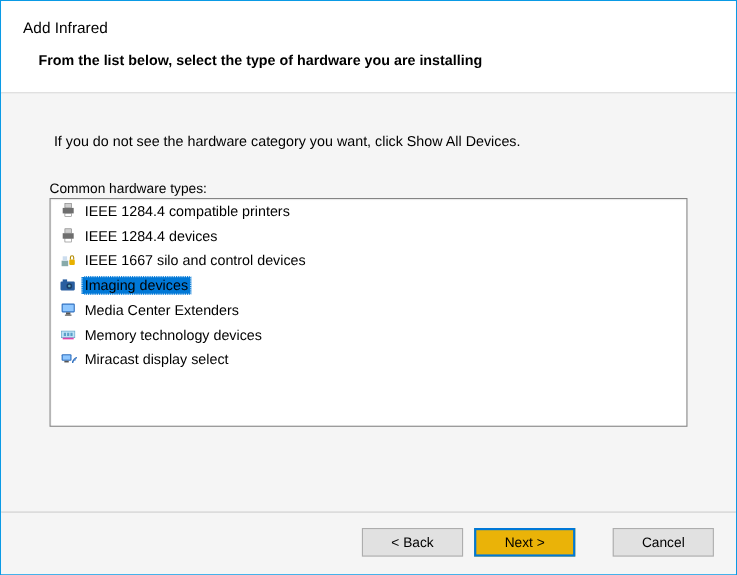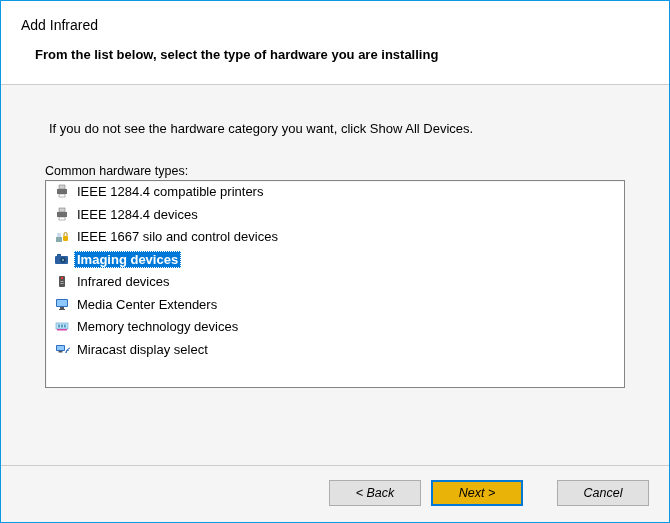--- a/index.html
+++ b/index.html
@@ -46,43 +46,42 @@
   }
   .list-item {
     display: flex; align-items: flex-start;
     height: 22.5px; padding-left: 6px;
     font-size: 13px;
     white-space: nowrap;
     cursor: default;
     gap: 4px;
   }
   .list-item.selected .lbl {
-    background: #0078d7; color: #ffffff;
-    padding: 1px 3px; outline: 1px dotted #fff; outline-offset: -1px; font-weight: bold;
+    background: #0078d7; color: #000000;
+    padding: 1px 3px; outline: 1px dotted #fff; outline-offset: -1px;
   }
   .lbl { padding: 1px 3px; }
   .icon {
     width: 16px; height: 16px;
     display: inline-flex; align-items: center; justify-content: center;
     flex: 0 0 16px;
   }
   .icon svg { width: 16px; height: 16px; display: block; }
   .footer {
     background: #f5f5f5;
     border-top: 1px solid #ccc;
     padding: 14px 20px 16px;
     display: flex; justify-content: flex-end; gap: 10px;
   }
   .btn {
     min-width: 92px; height: 26px;
     background: #e1e1e1;
     border: 1px solid #adadad;
     font-family: inherit; font-size: 12.5px;
     cursor: pointer;
-    font-style: italic;
   }
   .btn.default {
     border: 2px solid #0078d7;
     background: #eab308;
   }
   .spacer-before-cancel { width: 14px; }
 </style>
 </head>
 <body>
 
@@ -134,31 +133,20 @@
             <circle cx="9" cy="9" r="2.6" fill="#1a3c66"></circle>
             <circle cx="9" cy="9" r="1.2" fill="#6ab"></circle>
             <rect x="3" y="3" width="4" height="2.5" fill="#2a5fa0"></rect>
           </svg>
         </span>
         <span class="lbl">Imaging devices</span>
       </div>
       <div class="list-item">
         <span class="icon">
           <svg viewBox="0 0 16 16">
-            <rect x="5" y="3" width="6" height="11" rx="1" fill="#555"></rect>
-            <circle cx="8" cy="5" r="1.2" fill="#e33"></circle>
-            <rect x="6.5" y="8" width="3" height="1" fill="#aaa"></rect>
-            <rect x="6.5" y="10" width="3" height="1" fill="#aaa"></rect>
-          </svg>
-        </span>
-        <span class="lbl">Infrared devices</span>
-      </div>
-      <div class="list-item">
-        <span class="icon">
-          <svg viewBox="0 0 16 16">
             <rect x="2" y="3" width="12" height="8" rx="1" fill="#2e6fbf"></rect>
             <rect x="3" y="4" width="10" height="6" fill="#8fc7ff"></rect>
             <rect x="6" y="11" width="4" height="2" fill="#555"></rect>
             <rect x="5" y="13" width="6" height="1" fill="#555"></rect>
           </svg>
         </span>
         <span class="lbl">Media Center Extenders</span>
       </div>
       <div class="list-item">
         <span class="icon">

